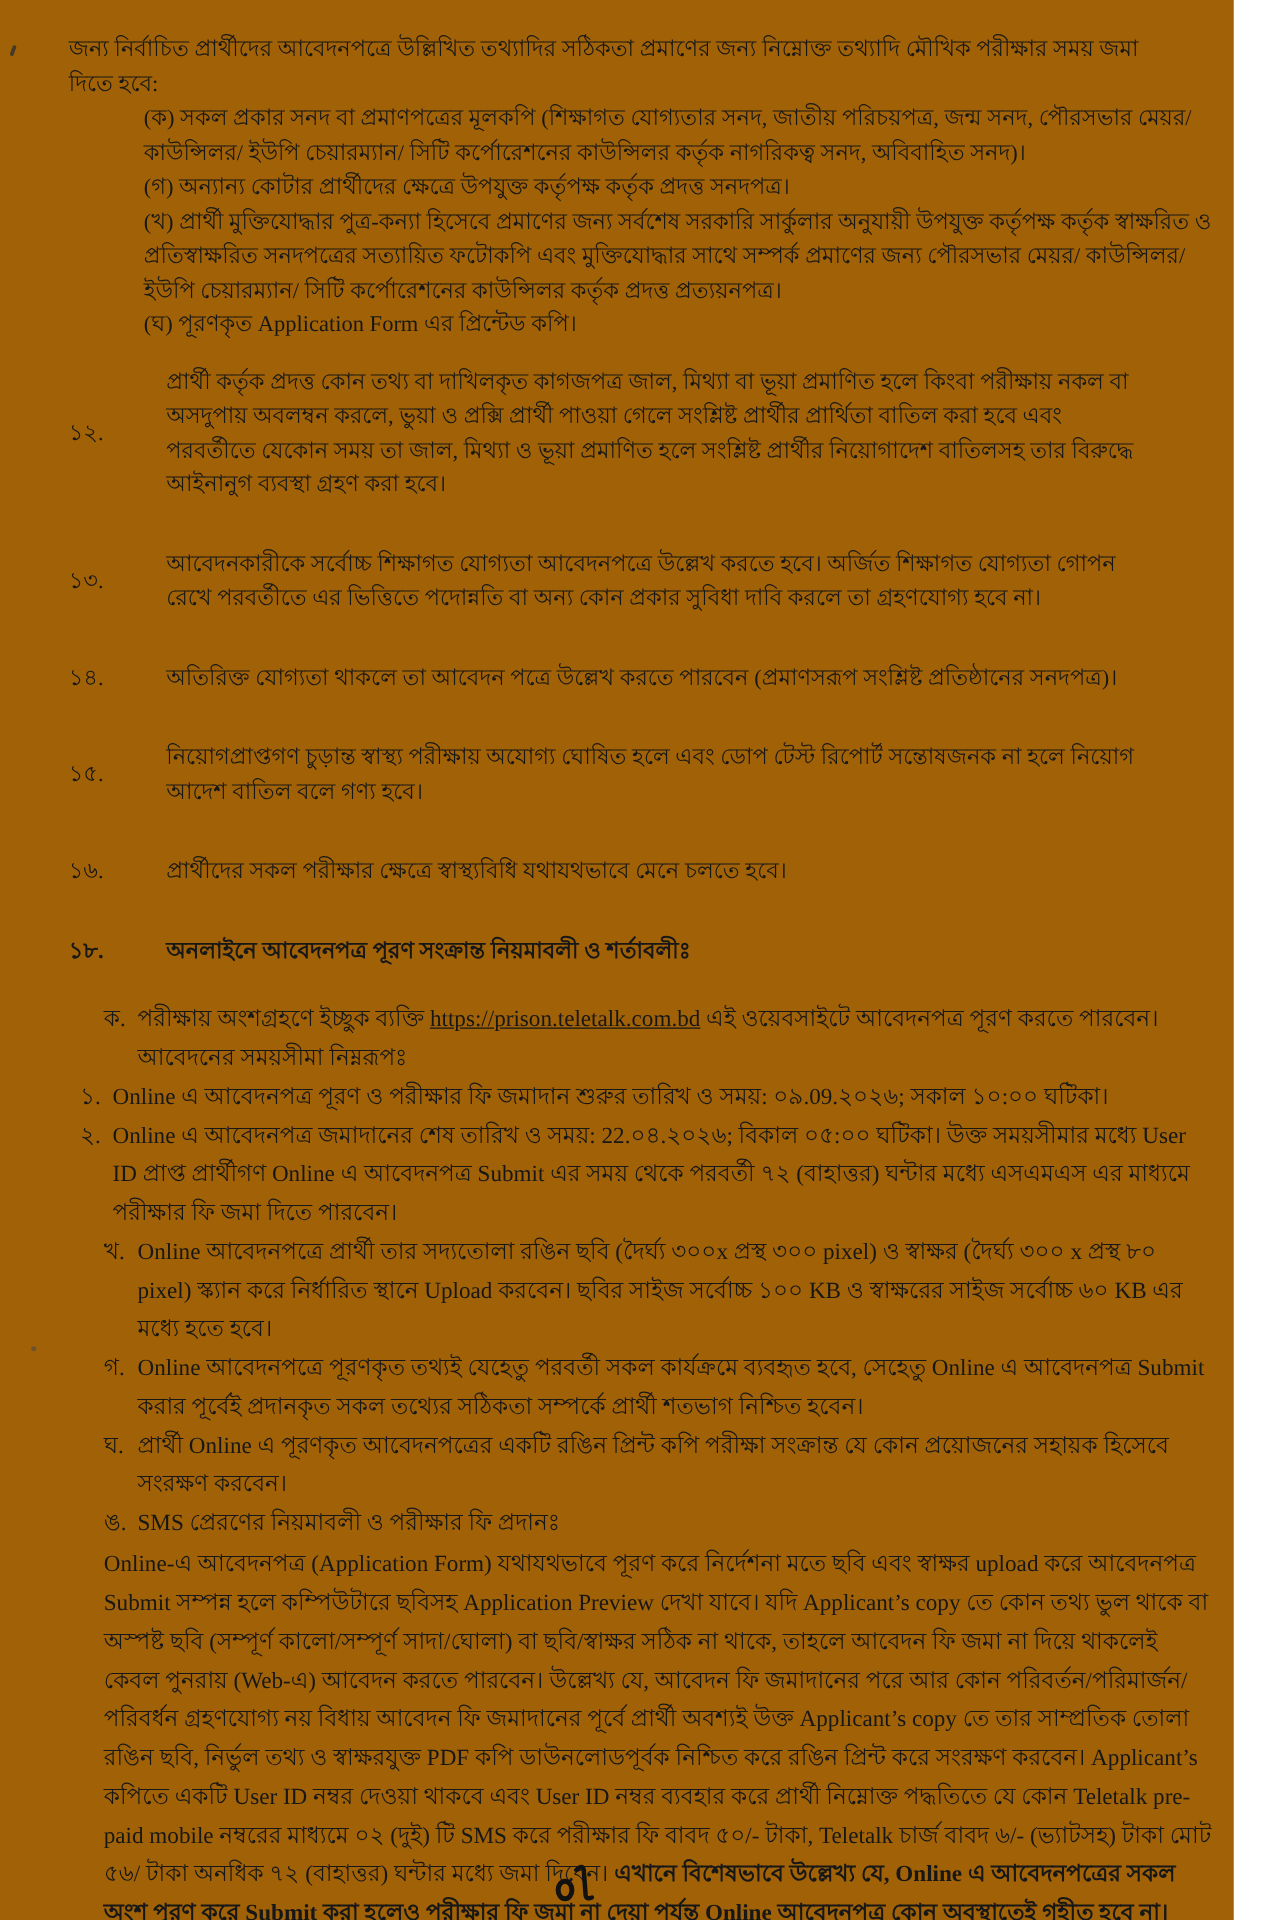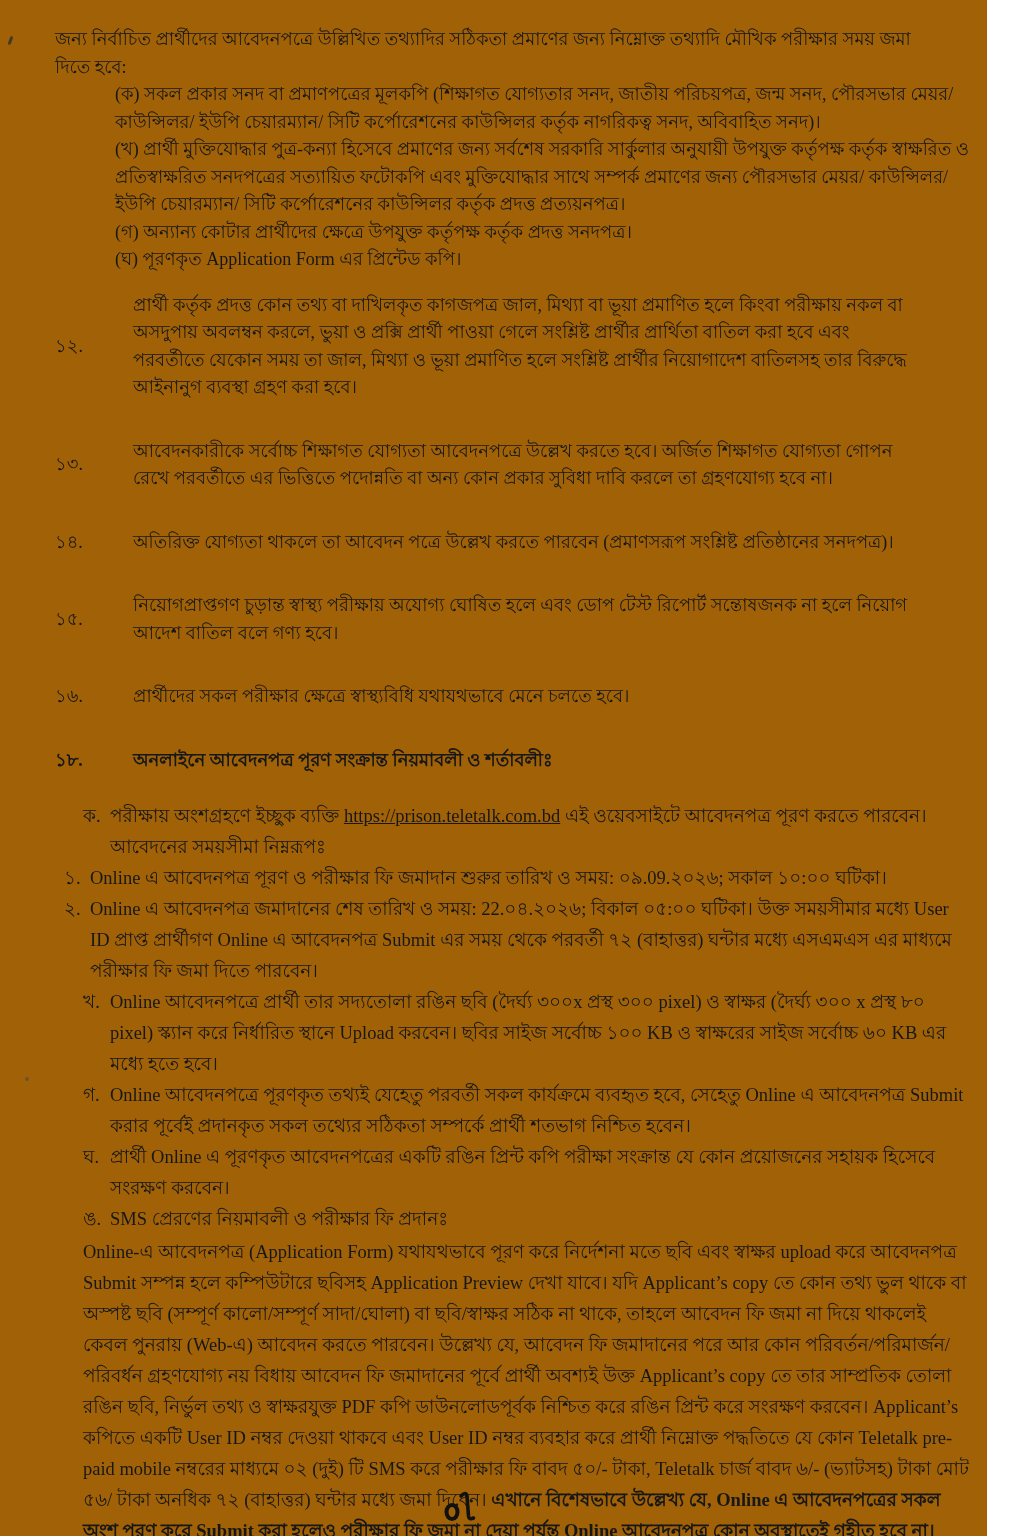--- a/index.html
+++ b/index.html
@@ -47,22 +47,22 @@
   <span class="artifact-speck"></span>
 
   <div class="content">
 
     <div class="upper">
 
       <p class="para indented">জন্য নির্বাচিত প্রার্থীদের আবেদনপত্রে উল্লিখিত তথ্যাদির সঠিকতা প্রমাণের জন্য নিম্নোক্ত তথ্যাদি মৌখিক পরীক্ষার সময় জমা দিতে হবে:</p>
 
       <div class="indented">
         <p class="para"><span>(ক)</span><span> সকল প্রকার সনদ বা প্রমাণপত্রের মূলকপি (শিক্ষাগত যোগ্যতার সনদ, জাতীয় পরিচয়পত্র, জন্ম সনদ, পৌরসভার মেয়র/ কাউন্সিলর/ ইউপি চেয়ারম্যান/ সিটি কর্পোরেশনের কাউন্সিলর কর্তৃক নাগরিকত্ব সনদ, অবিবাহিত সনদ)।</span></p>
+        <p class="para"><span>(গ)</span><span> অন্যান্য কোটার প্রার্থীদের ক্ষেত্রে উপযুক্ত কর্তৃপক্ষ কর্তৃক প্রদত্ত সনদপত্র।</span></p>
         <p class="para"><span>(খ)</span><span> প্রার্থী মুক্তিযোদ্ধার পুত্র-কন্যা হিসেবে প্রমাণের জন্য সর্বশেষ সরকারি সার্কুলার অনুযায়ী উপযুক্ত কর্তৃপক্ষ কর্তৃক স্বাক্ষরিত ও প্রতিস্বাক্ষরিত সনদপত্রের সত্যায়িত ফটোকপি এবং মুক্তিযোদ্ধার সাথে সম্পর্ক প্রমাণের জন্য পৌরসভার মেয়র/ কাউন্সিলর/ ইউপি চেয়ারম্যান/ সিটি কর্পোরেশনের কাউন্সিলর কর্তৃক প্রদত্ত প্রত্যয়নপত্র।</span></p>
-        <p class="para"><span>(গ)</span><span> অন্যান্য কোটার প্রার্থীদের ক্ষেত্রে উপযুক্ত কর্তৃপক্ষ কর্তৃক প্রদত্ত সনদপত্র।</span></p>
         <p class="para"><span>(ঘ)</span><span> পূরণকৃত Application Form এর প্রিন্টেড কপি।</span></p>
       </div>
 
       <div>
         <div class="row">
           <span class="num">১২.</span>
           <p class="body">প্রার্থী কর্তৃক প্রদত্ত কোন তথ্য বা দাখিলকৃত কাগজপত্র জাল, মিথ্যা বা ভূয়া প্রমাণিত হলে কিংবা পরীক্ষায় নকল বা অসদুপায় অবলম্বন করলে, ভুয়া ও প্রক্সি প্রার্থী পাওয়া গেলে সংশ্লিষ্ট প্রার্থীর প্রার্থিতা বাতিল করা হবে এবং পরবর্তীতে যেকোন সময় তা জাল, মিথ্যা ও ভূয়া প্রমাণিত হলে সংশ্লিষ্ট প্রার্থীর নিয়োগাদেশ বাতিলসহ তার বিরুদ্ধে আইনানুগ ব্যবস্থা গ্রহণ করা হবে।</p>
         </div>
         <div class="row">
           <span class="num">১৩.</span>

